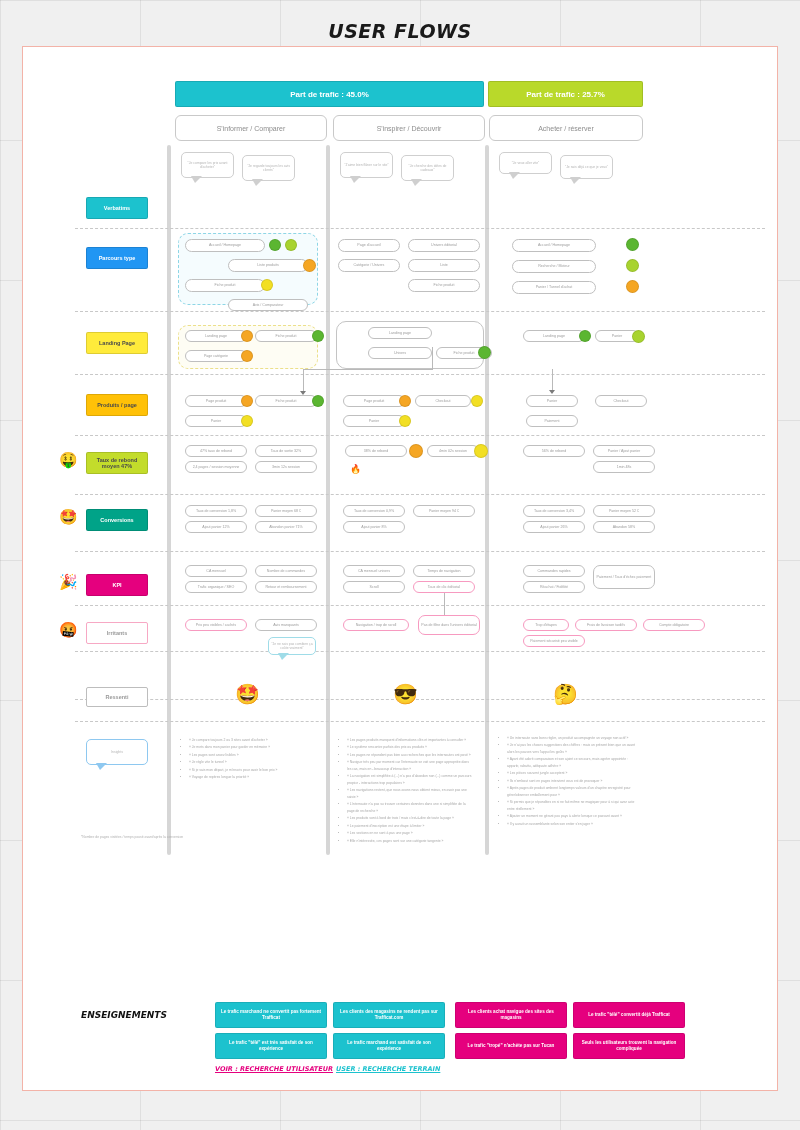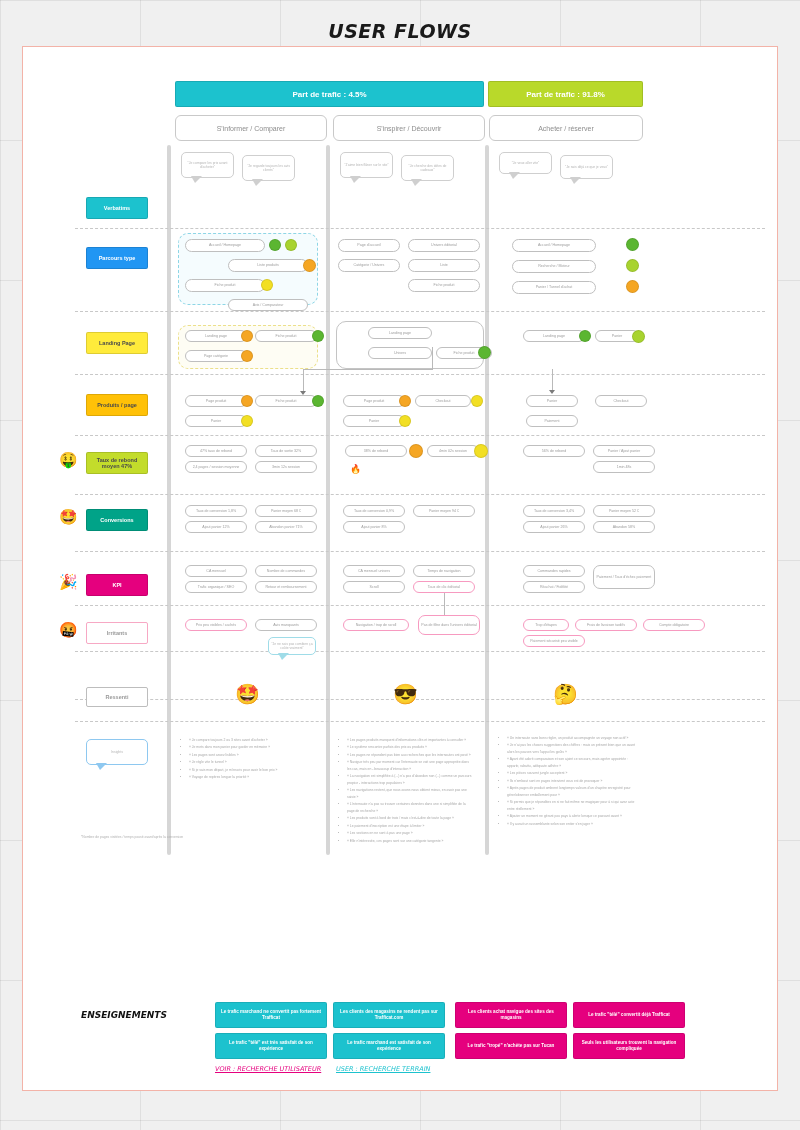--- a/index.html
+++ b/index.html
@@ -72,38 +72,38 @@
   .bullets li{margin:0 0 1px 0;}
   .bullets ul{margin:0;padding-left:6px;}
   .footnote{position:absolute;font-size:3.4px;color:#b0b0b0;}
   
   .ens-title{position:absolute;font-style:italic;font-weight:bold;font-size:9px;color:#111;
     font-family:"DejaVu Sans", sans-serif;}
   .ens-box{position:absolute;box-sizing:border-box;border-radius:2px;
     display:flex;align-items:center;justify-content:center;text-align:center;
     color:#fff;font-weight:bold;font-size:4.6px;line-height:1.35;padding:2px 4px;
     border:1px solid rgba(0,0,0,.10);}
-  .ens-link{position:absolute;font-style:italic;font-weight:normal;font-size:6.5px;
+  .ens-link{position:absolute;font-style:italic;font-weight:bold;font-size:6.5px;
     text-decoration:underline;font-family:"DejaVu Sans", sans-serif;}
   .fire{position:absolute;font-size:9px;line-height:1;}
 </style>
 </head>
 <body>
 
 <div class="grid-bg"></div>
 
 <div class="poster-title">USER FLOWS</div>
 
 <div class="page">
 
   <div class="share-bar" style="left:152px;top:34px;width:309px;background:#1CC2CE;">
-    <span>Part de trafic : 4.5%</span>
+    <span>Part de trafic : 45.0%</span>
   </div>
   <div class="share-bar" style="left:465px;top:34px;width:155px;background:#B9D92A;">
-    <span>Part de trafic : 91.8%</span>
+    <span>Part de trafic : 25.7%</span>
   </div>
 
   <div class="tab" style="left:152px;top:68px;width:152px;">
     <span>S'informer / Comparer</span>
   </div>
   <div class="tab" style="left:310px;top:68px;width:152px;">
     <span>S'inspirer / Découvrir</span>
   </div>
   <div class="tab" style="left:466px;top:68px;width:154px;">
     <span>Acheter / réserver</span>

